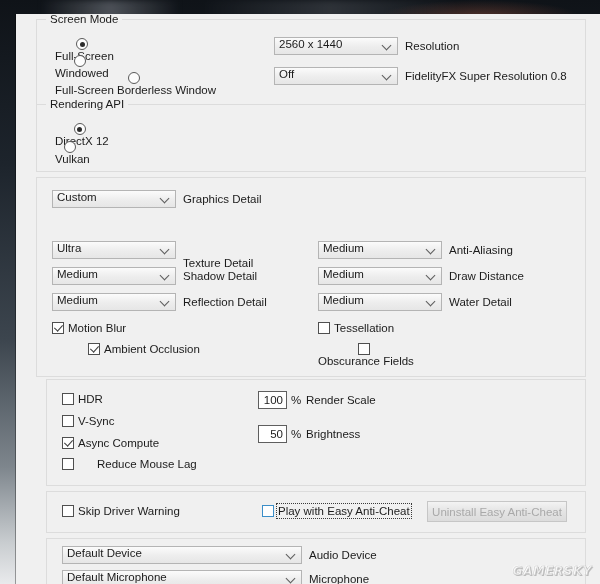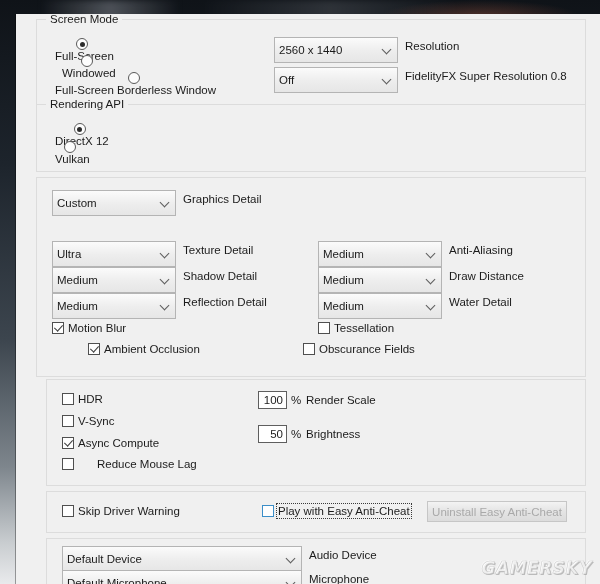--- a/index.html
+++ b/index.html
@@ -131,26 +131,26 @@
   .cbox.accent { border-color: #3b8ec8; }
   .check-row .lbl { font-size: 11.5px; }
   .check-row.focused .lbl {
     outline: 1px dotted #3a3a3a;
     outline-offset: 1px;
   }
 
   
   .combo {
     position: absolute;
-    height: 26px;
+    height: 18px;
     border: 1px solid #b4b4b4;
     background: linear-gradient(180deg, #fbfbfb 0%, #ededed 55%, #e6e6e6 100%);
     box-sizing: border-box;
     display: flex;
-    align-items: center;
+    align-items: flex-start;
     font-size: 11.5px;
     color: #1b1b1b;
     padding-left: 4px;
     overflow: hidden;
   }
   .combo .arrow {
     position: absolute;
     right: 6px;
     top: 50%;
     width: 8px;
@@ -213,21 +213,21 @@
   }
 
   
   #watermark {
     position: absolute;
     right: 8px;
     bottom: 6px;
     font-family: "DejaVu Sans", sans-serif;
     font-weight: bold;
     font-style: italic;
-    font-size: 17px;
+    font-size: 12px;
     letter-spacing: 0.5px;
     color: rgba(255,255,255,0.72);
     text-shadow:
        1px 1px 0 rgba(150,150,150,0.55),
       -1px -1px 0 rgba(255,255,255,0.5);
     -webkit-text-stroke: 0.6px rgba(168,168,168,0.55);
     pointer-events: none;
   }
 </style>
 </head>
@@ -242,21 +242,21 @@
 <div id="panel">
 
   <div class="group" style="left:20px; top:5px; width:550px; height:90px;">
     <span class="legend">Screen Mode</span>
   </div>
 
   <div class="radio-row" style="left:39px; top:24px;">
     <span class="radio on"></span>
     <span class="lbl">Full-Screen</span>
   </div>
-  <div class="radio-row" style="left:39px; top:41px;margin-left:7px;">
+  <div class="radio-row" style="left:39px; top:41px;">
     <span class="radio"></span>
     <span class="lbl">Windowed</span>
   </div>
   <div class="radio-row" style="left:39px; top:58px;">
     <span class="radio"></span>
     <span class="lbl">Full-Screen Borderless Window</span>
   </div>
 
   <div class="combo" style="left:258px; top:23px; width:124px;">
     <span>2560 x 1440</span>
@@ -288,21 +288,21 @@
   <div class="combo" style="left:36px; top:176px; width:124px;">
     <span>Custom</span>
     <span class="arrow"></span>
   </div>
   <div class="field-label" style="left:167px; top:176px;">Graphics Detail</div>
 
   <div class="combo" style="left:36px; top:227px; width:124px;">
     <span>Ultra</span>
     <span class="arrow"></span>
   </div>
-  <div class="field-label" style="left:167px; top:227px;">Texture Detail</div>
+  <div class="field-label" style="left:167px; top:240px;">Texture Detail</div>
 
   <div class="combo" style="left:36px; top:253px; width:124px;">
     <span>Medium</span>
     <span class="arrow"></span>
   </div>
   <div class="field-label" style="left:167px; top:253px;">Shadow Detail</div>
 
   <div class="combo" style="left:36px; top:279px; width:124px;">
     <span>Medium</span>
     <span class="arrow"></span>
@@ -333,21 +333,21 @@
   </div>
   <div class="check-row" style="left:36px; top:329px;margin-left:36px;">
     <span class="cbox on"></span>
     <span class="lbl">Ambient Occlusion</span>
   </div>
 
   <div class="check-row" style="left:302px; top:308px;">
     <span class="cbox"></span>
     <span class="lbl">Tessellation</span>
   </div>
-  <div class="check-row" style="left:287px; top:329px;">
+  <div class="check-row" style="left:302px; top:329px;flex-direction:column;">
     <span class="cbox"></span>
     <span class="lbl">Obscurance Fields</span>
   </div>
 
   <div class="group" style="left:30px; top:365px; width:540px; height:107px;"></div>
 
   <div class="check-row" style="left:46px; top:379px;">
     <span class="cbox"></span>
     <span class="lbl">HDR</span>
   </div>

